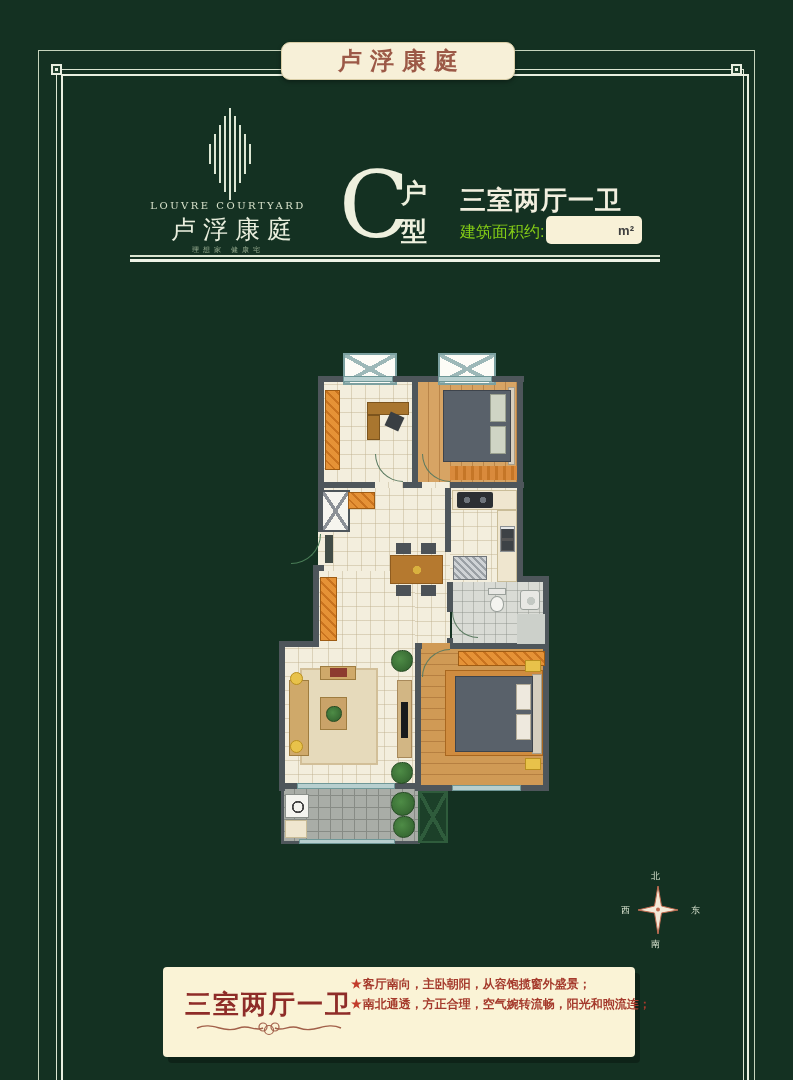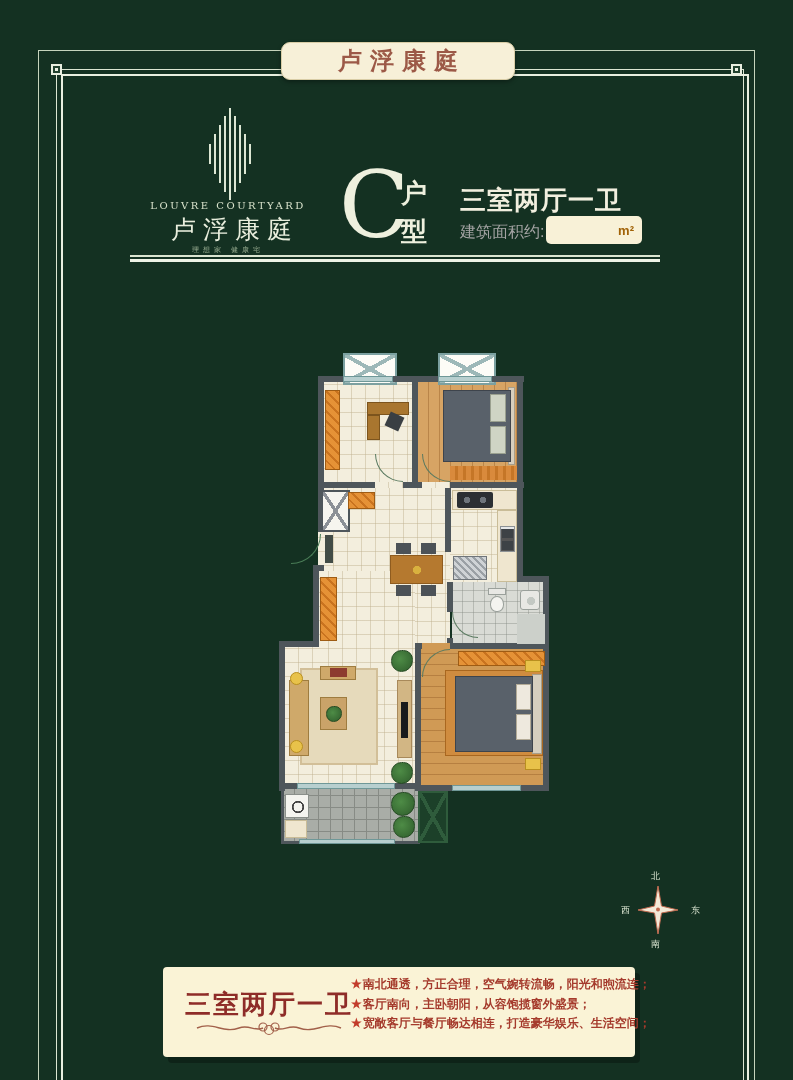--- a/index.html
+++ b/index.html
@@ -30,25 +30,25 @@
   .logo-tag{position:absolute;left:130px;top:245px;width:196px;text-align:center;
             font-size:7px;letter-spacing:4px;color:#afc2a4;opacity:.85;}
   .sep1{position:absolute;left:130px;top:255px;width:530px;height:1.5px;background:#dbe5d1;}
   .sep2{position:absolute;left:130px;top:259px;width:530px;height:2.5px;background:#eef3e6;}
   
   .big-c{position:absolute;left:339px;top:160px;width:72px;height:92px;
          font-family:"DejaVu Serif",serif;font-size:92px;line-height:92px;color:#eef0de;}
   .type-stack{position:absolute;left:401px;top:180px;height:64px;display:flex;flex-direction:column;
               justify-content:space-between;color:#eef0de;font-size:26px;font-weight:bold;line-height:26px;}
   .rooms{position:absolute;left:460px;top:183px;font-size:26px;font-weight:600;color:#f2efdf;letter-spacing:1px;}
-  .area-label{position:absolute;left:460px;top:222px;font-size:16px;color:#a3a3a3;}
+  .area-label{position:absolute;left:460px;top:222px;font-size:16px;color:#84cc16;}
   .area-box{position:absolute;left:546px;top:216px;width:96px;height:28px;background:#f8f1d7;border-radius:5px;
             display:flex;align-items:center;justify-content:flex-end;padding-right:8px;box-sizing:border-box;}
   .area-box .val{font-size:14px;color:#20412e;margin-right:4px;}
-  .area-box .unit{font-size:13px;color:#a16207;font-weight:600;}
+  .area-box .unit{font-size:13px;color:#404040;font-weight:600;}
   
   #plan{position:absolute;left:275px;top:350px;width:295px;height:500px;}
   #plan .wall{position:absolute;background:#4e565b;}
   .floor-tile{position:absolute;background-color:#f3eedd;
     background-image:repeating-linear-gradient(0deg,transparent 0 13px,rgba(190,175,140,.45) 13px 14px),
                      repeating-linear-gradient(90deg,transparent 0 13px,rgba(190,175,140,.45) 13px 14px);}
   .floor-wood-v{position:absolute;background-color:#d7a464;
     background-image:repeating-linear-gradient(90deg,transparent 0 10px,rgba(150,95,40,.45) 10px 11px);}
   .floor-wood-h{position:absolute;background-color:#d09a55;
     background-image:repeating-linear-gradient(0deg,transparent 0 10px,rgba(150,95,40,.45) 10px 11px);}
@@ -262,19 +262,18 @@
   <div class="analysis">
     <div class="an-title">三室两厅一卫</div>
     <svg class="an-flourish" width="152" height="18" viewBox="0 0 152 18">
       <path d="M4,9 C20,2 30,15 46,9 C56,5 62,13 70,9" fill="none" stroke="#a2604a" stroke-width="1.4"></path>
       <path d="M148,9 C132,2 122,15 106,9 C96,5 90,13 82,9" fill="none" stroke="#a2604a" stroke-width="1.4"></path>
       <circle cx="70" cy="8" r="4" fill="none" stroke="#a2604a" stroke-width="1.2"></circle>
       <circle cx="82" cy="8" r="4" fill="none" stroke="#a2604a" stroke-width="1.2"></circle>
       <circle cx="76" cy="11" r="4.5" fill="none" stroke="#a2604a" stroke-width="1.2"></circle>
     </svg>
     <ul class="an-points">
+      <li><span class="star">★</span><span>客厅南向，主卧朝阳，从容饱揽窗外盛景；</span></li>
       <li><span class="star">★</span><span>南北通透，方正合理，空气婉转流畅，阳光和煦流连；</span></li>
-      <li><span class="star">★</span><span>客厅南向，主卧朝阳，从容饱揽窗外盛景；</span></li>
-      <li><span class="star">★</span><span>宽敞客厅与餐厅畅达相连，打造豪华娱乐、生活空间；</span></li>
     </ul>
   </div>
 
 </div>
 
 </body></html>

